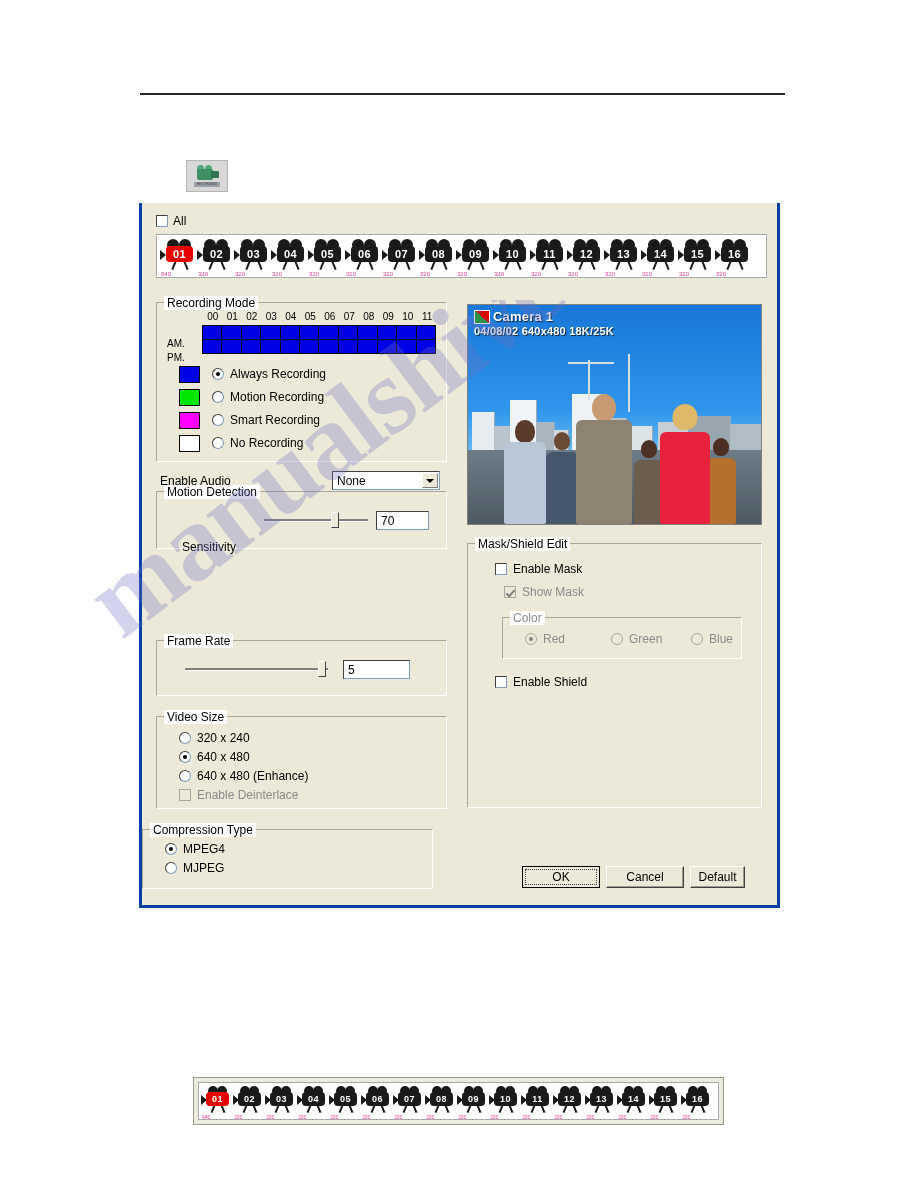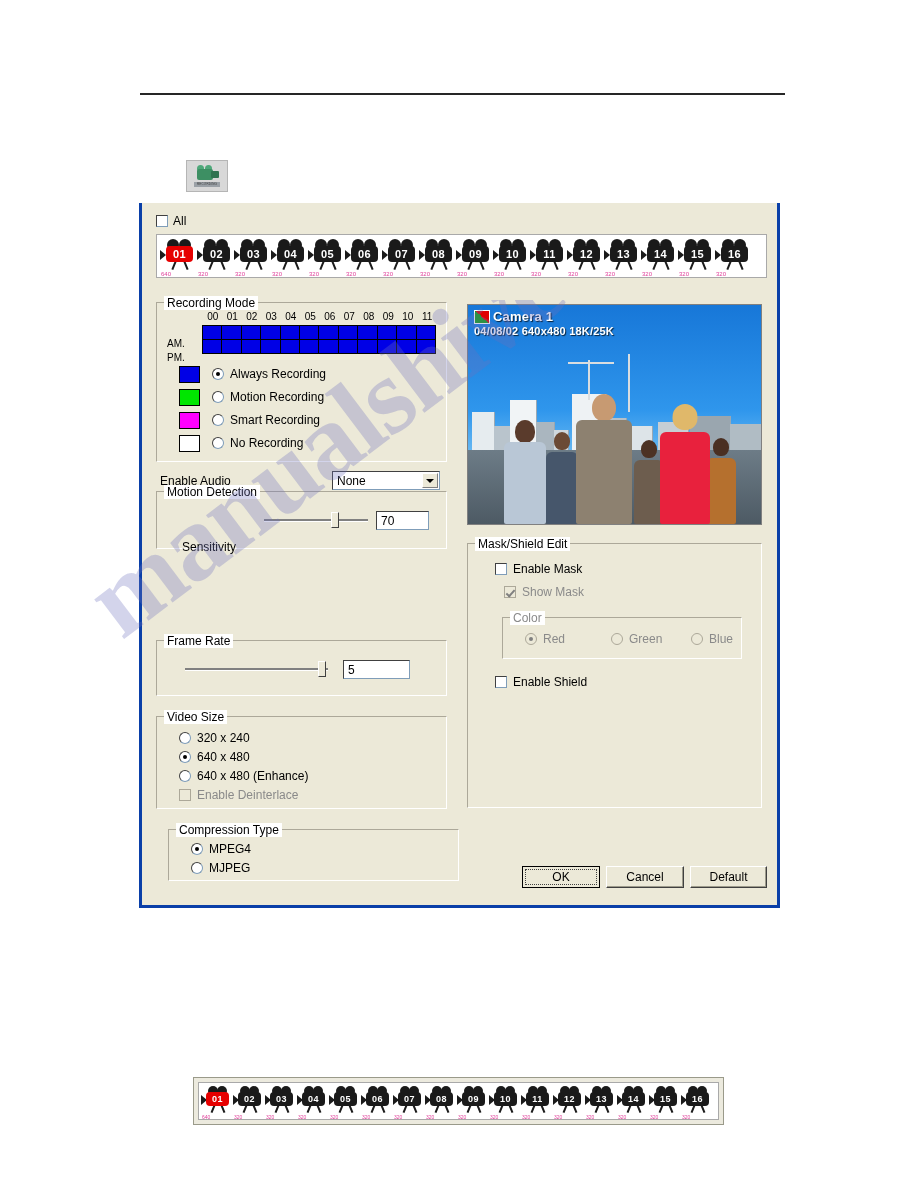--- a/index.html
+++ b/index.html
@@ -405,21 +405,21 @@
     box-sizing: border-box;
     font-size: 12px;
     color: #000;
     display: flex;
     align-items: center;
     padding-left: 4px;
   }
 
   
   #grp-videosize { left: 14px; top: 513px; width: 291px; height: 93px; }
-  #grp-compression { left: 26px; top: 626px; width: 291px; height: 52px; }
+  #grp-compression { left: 0; top: 626px; width: 291px; height: 60px; }
 
   .optrow {
     position: absolute;
     left: 22px;
     display: flex;
     align-items: center;
   }
 
   
   #preview {
@@ -515,21 +515,21 @@
     border: 1px dotted #404040;
     width: calc(100% - 6px);
     height: calc(100% - 6px);
     display: flex;
     align-items: center;
     justify-content: center;
   }
 
   #btn-ok { position:absolute; left: 380px; top: 663px; width: 78px; height: 22px; }
   #btn-cancel { position:absolute; left: 464px; top: 663px; width: 78px; height: 22px; }
-  #btn-default { position:absolute; left: 548px; top: 663px; width: 77px; height: 22px; }
+  #btn-default { position:absolute; left: 548px; top: 663px; width: 55px; height: 22px; }
 
   
   #camstrip-bottom-wrap {
     position: absolute;
     left: 193px;
     top: 1077px;
     width: 531px;
     height: 48px;
     background: #eceade;
     border: 1px solid #9a9a8a;

